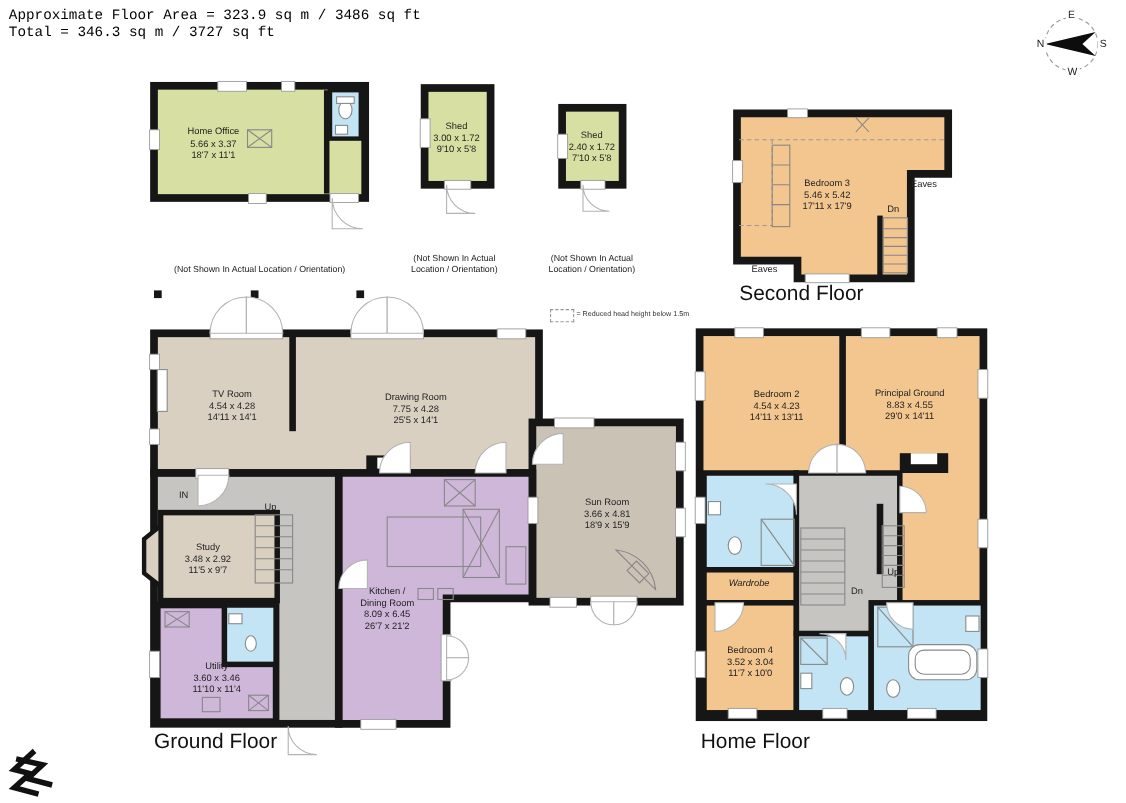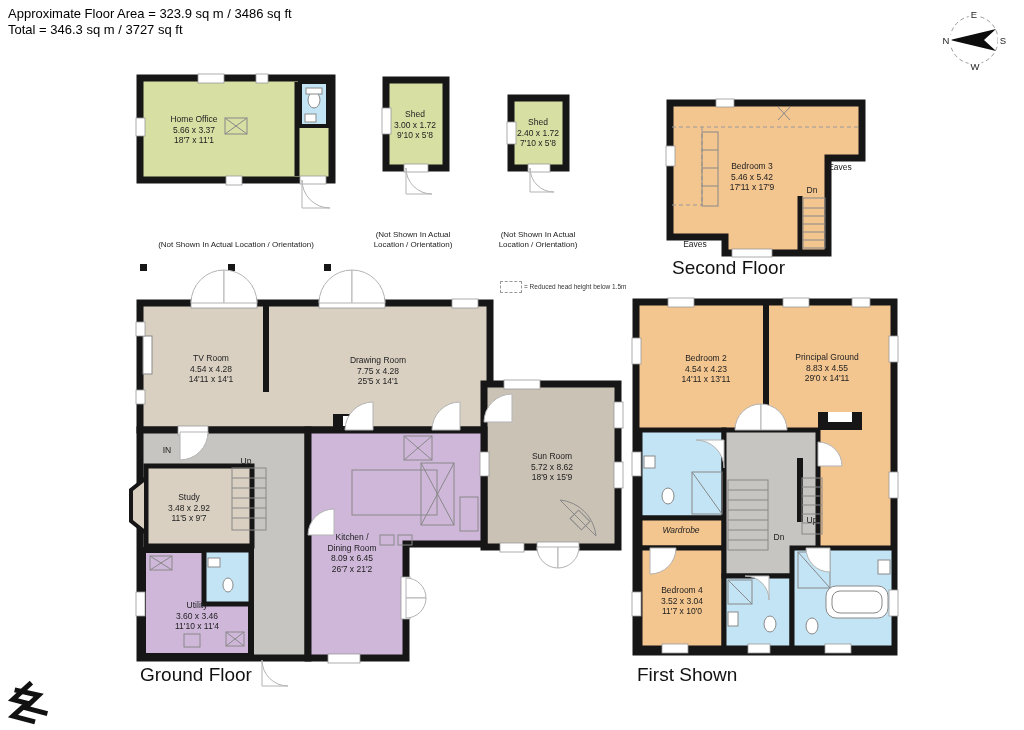--- a/index.html
+++ b/index.html
@@ -21,21 +21,21 @@
   .fixt{stroke:#8a8a8a;stroke-width:1;fill:#ffffff;}
   .door{fill:#ffffff;stroke:#b3b3b3;stroke-width:1;}
   .win{fill:#ffffff;stroke:#9a9a9a;stroke-width:0.8;}
   .dash{stroke:#999;stroke-width:1;fill:none;stroke-dasharray:4 3;}
   
   .lbl{position:absolute;transform:translate(-50%,-50%);text-align:center;
        font-size:8.5px;line-height:10.5px;white-space:nowrap;color:#222;}
   .lbl span{display:block;}
   .tag{position:absolute;transform:translate(-50%,-50%);font-size:8.5px;color:#222;white-space:nowrap;}
   .title{position:absolute;font-size:19px;color:#111;white-space:nowrap;}
-  .hdr{position:absolute;left:8px;top:6px;font-size:13px;line-height:15.5px;font-weight:500;color:#000;}
+  .hdr{position:absolute;left:8px;top:6px;font-size:13px;line-height:15.5px;font-weight:500;color:#000;font-family:Liberation Mono, monospace;}
   .note{position:absolute;transform:translate(-50%,0);text-align:center;font-size:8px;line-height:10px;color:#222;white-space:nowrap;margin-top:40px;}
   .footer{position:absolute;left:57px;top:696px;font-size:11px;color:#111;white-space:nowrap;}
   .cmp{position:absolute;transform:translate(-50%,-50%);font-size:9.5px;color:#222;background:#fff;padding:0 2px;}
   .legend-box{position:absolute;left:500px;top:281px;width:20px;height:10px;border:1px dashed #999;background:#fff;}
   .legend-txt{position:absolute;left:524px;top:286px;transform:translateY(-50%);font-size:6.5px;color:#333;white-space:nowrap;}
 </style>
 </head>
 <body>
 
 <div id="page">
@@ -290,21 +290,21 @@
   <span>4.54 x 4.28</span>
   <span>14'11 x 14'1</span>
 </div>
 <div class="lbl" style="left:378px;top:371px;">
   <span>Drawing Room</span>
   <span>7.75 x 4.28</span>
   <span>25'5 x 14'1</span>
 </div>
 <div class="lbl" style="left:552px;top:467px;">
   <span>Sun Room</span>
-  <span>5.72 x 8.62</span>
+  <span>3.66 x 4.81</span>
   <span>18'9 x 15'9</span>
 </div>
 <div class="lbl" style="left:189px;top:508px;">
   <span>Study</span>
   <span>3.48 x 2.92</span>
   <span>11'5 x 9'7</span>
 </div>
 <div class="lbl" style="left:352px;top:553px;">
   <span>Kitchen /</span>
   <span>Dining Room</span>
@@ -331,16 +331,16 @@
   <span>29'0 x 14'11</span>
 </div>
 <div class="tag" style="left:681px;top:530px;font-style:italic;">Wardrobe</div>
 <div class="lbl" style="left:682px;top:601px;">
   <span>Bedroom 4</span>
   <span>3.52 x 3.04</span>
   <span>11'7 x 10'0</span>
 </div>
 <div class="tag" style="left:779px;top:537px;">Dn</div>
 <div class="tag" style="left:812px;top:520px;">Up</div>
-<div class="title" style="left:637px;top:664px;">First Shown</div>
+<div class="title" style="left:637px;top:664px;">Home Floor</div>
 
 
 </div>
 
 </body></html>

